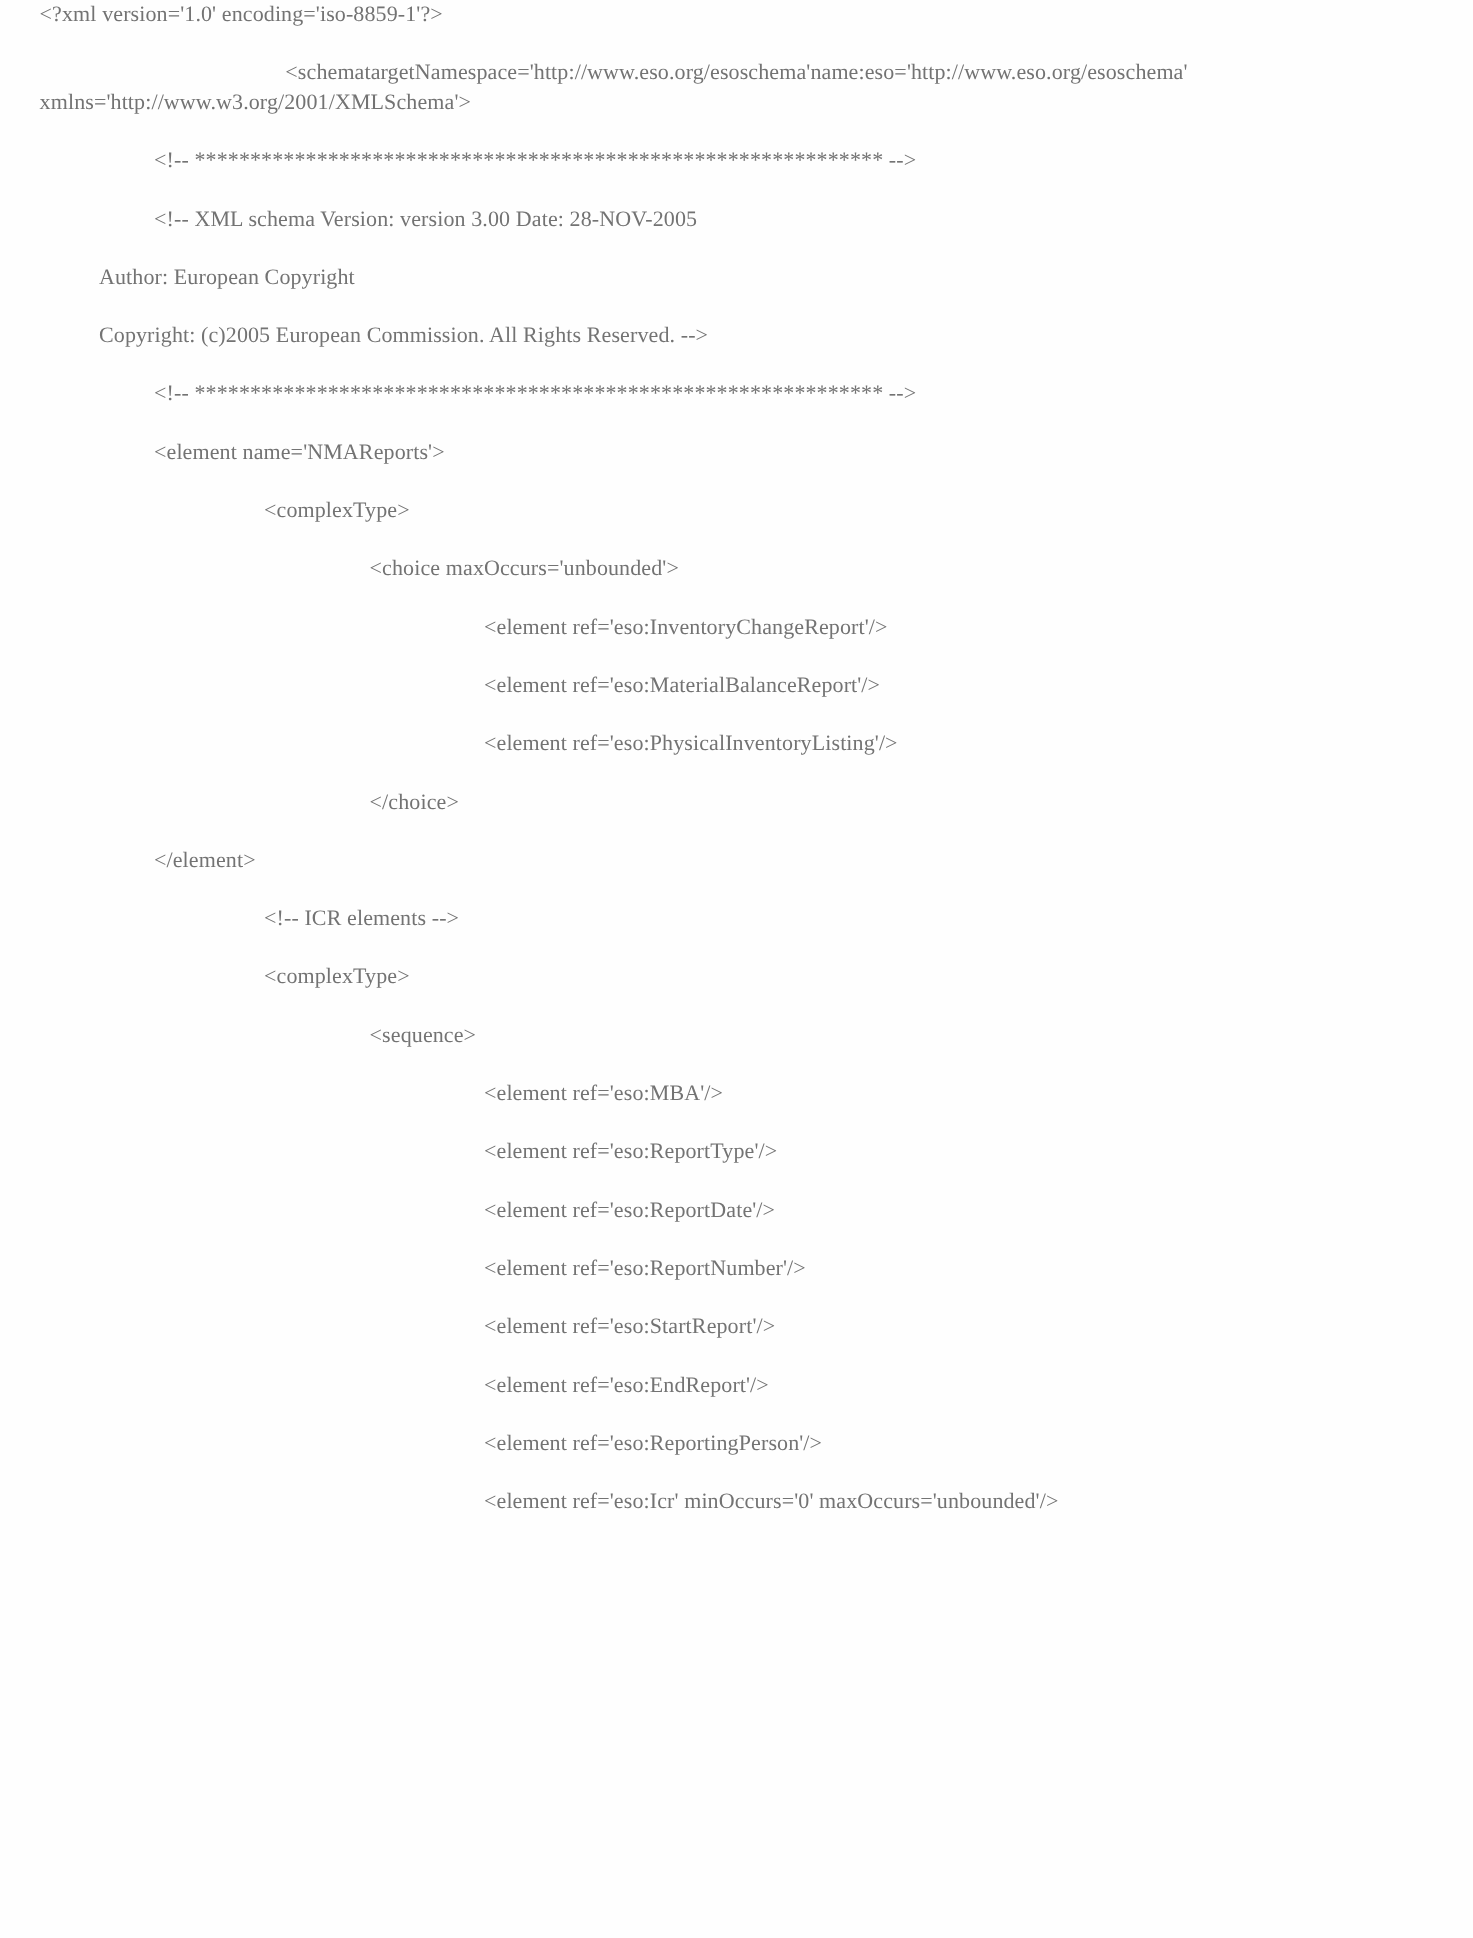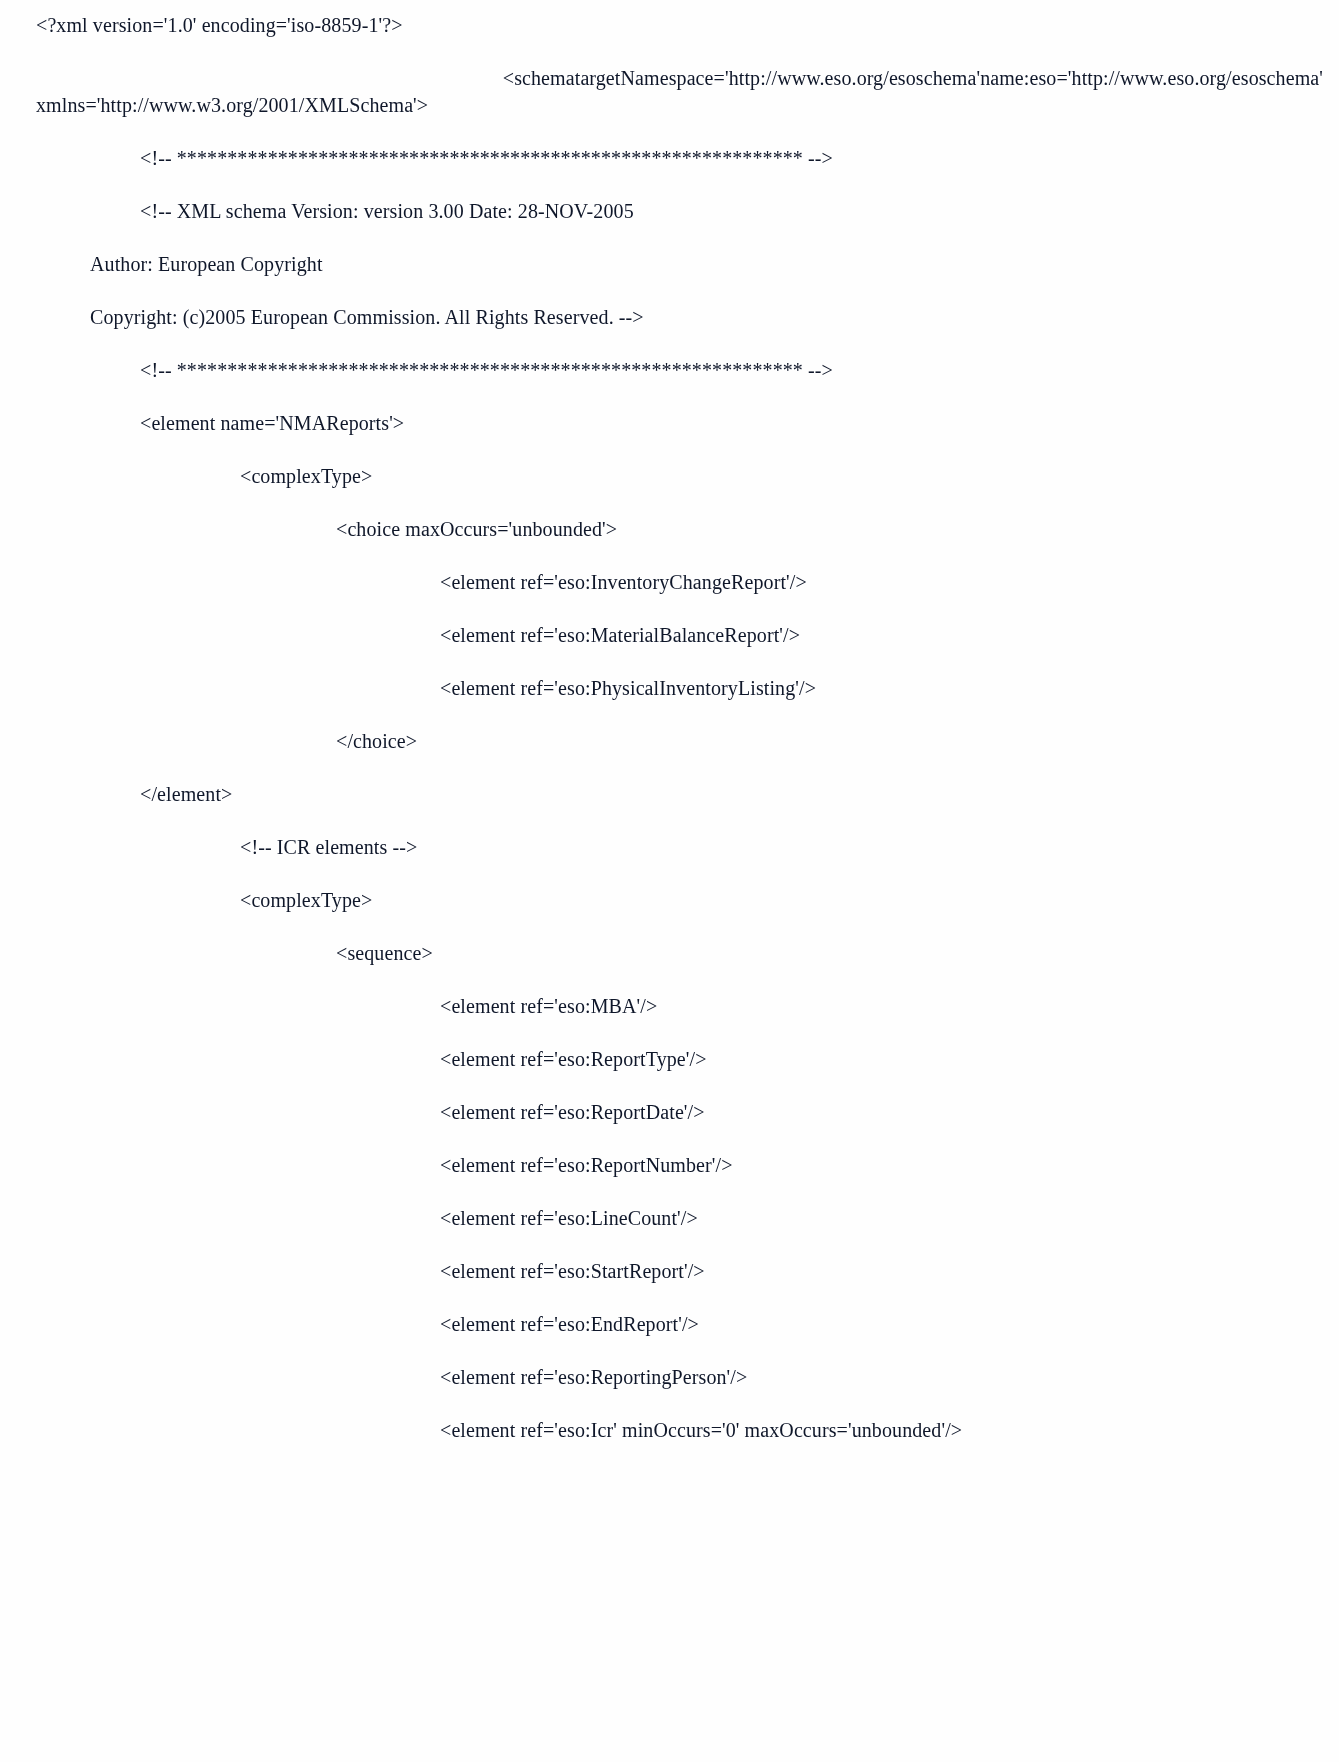--- a/index.html
+++ b/index.html
@@ -5,43 +5,43 @@
   html, body {
     margin: 0;
     padding: 0;
     background: #ffffff;
   }
   .page {
     position: relative;
     width: 1339px;
     height: 1762px;
     background: #fefefe;
-    color: #0f172a;
+    color: #737373;
     font-family: "Liberation Serif", serif;
     font-size: 20px;
     box-sizing: border-box;
-    padding-top: 12px;
+    padding-top: 0;
     overflow: hidden;
   }
   .code-document {
     width: 100%;
   }
   .line {
     line-height: 27px;
     margin-bottom: 26px;
     white-space: pre-wrap;
     letter-spacing: 0.1px;
   }
   .line.tight {
     margin-bottom: 0;
   }
   .line.justified {
     display: flex;
-    justify-content: flex-end;
-    margin-right: 16px;
+    justify-content: center;
+    margin-right: 36px;
   }
   .indent-0 { margin-left: 36px; }
   .indent-1 { margin-left: 90px; }
   .indent-2 { margin-left: 140px; }
   .indent-3 { margin-left: 240px; }
   .indent-4 { margin-left: 336px; }
   .indent-5 { margin-left: 440px; }
 </style>
 </head>
 <body>
@@ -64,19 +64,18 @@
       <div class="line indent-5">&lt;element ref='eso:PhysicalInventoryListing'/&gt;</div>
       <div class="line indent-4">&lt;/choice&gt;</div>
       <div class="line indent-2">&lt;/element&gt;</div>
       <div class="line indent-3">&lt;!-- ICR elements --&gt;</div>
       <div class="line indent-3">&lt;complexType&gt;</div>
       <div class="line indent-4">&lt;sequence&gt;</div>
       <div class="line indent-5">&lt;element ref='eso:MBA'/&gt;</div>
       <div class="line indent-5">&lt;element ref='eso:ReportType'/&gt;</div>
       <div class="line indent-5">&lt;element ref='eso:ReportDate'/&gt;</div>
       <div class="line indent-5">&lt;element ref='eso:ReportNumber'/&gt;</div>
-      <div class="line indent-5">&lt;element ref='eso:LineCount'/&gt;</div>
       <div class="line indent-5">&lt;element ref='eso:StartReport'/&gt;</div>
       <div class="line indent-5">&lt;element ref='eso:EndReport'/&gt;</div>
       <div class="line indent-5">&lt;element ref='eso:ReportingPerson'/&gt;</div>
       <div class="line indent-5">&lt;element ref='eso:Icr' minOccurs='0' maxOccurs='unbounded'/&gt;</div>
     </div>
 </div>
 
 </body></html>

